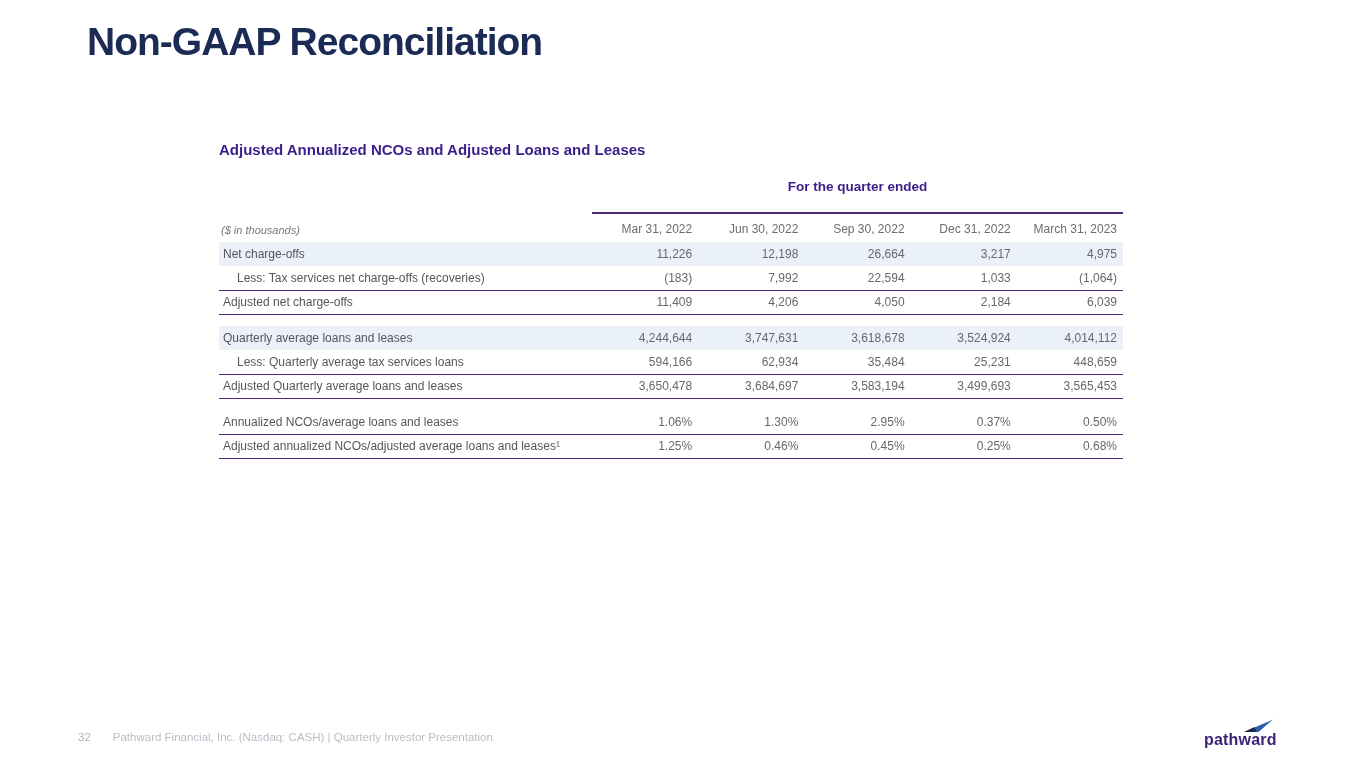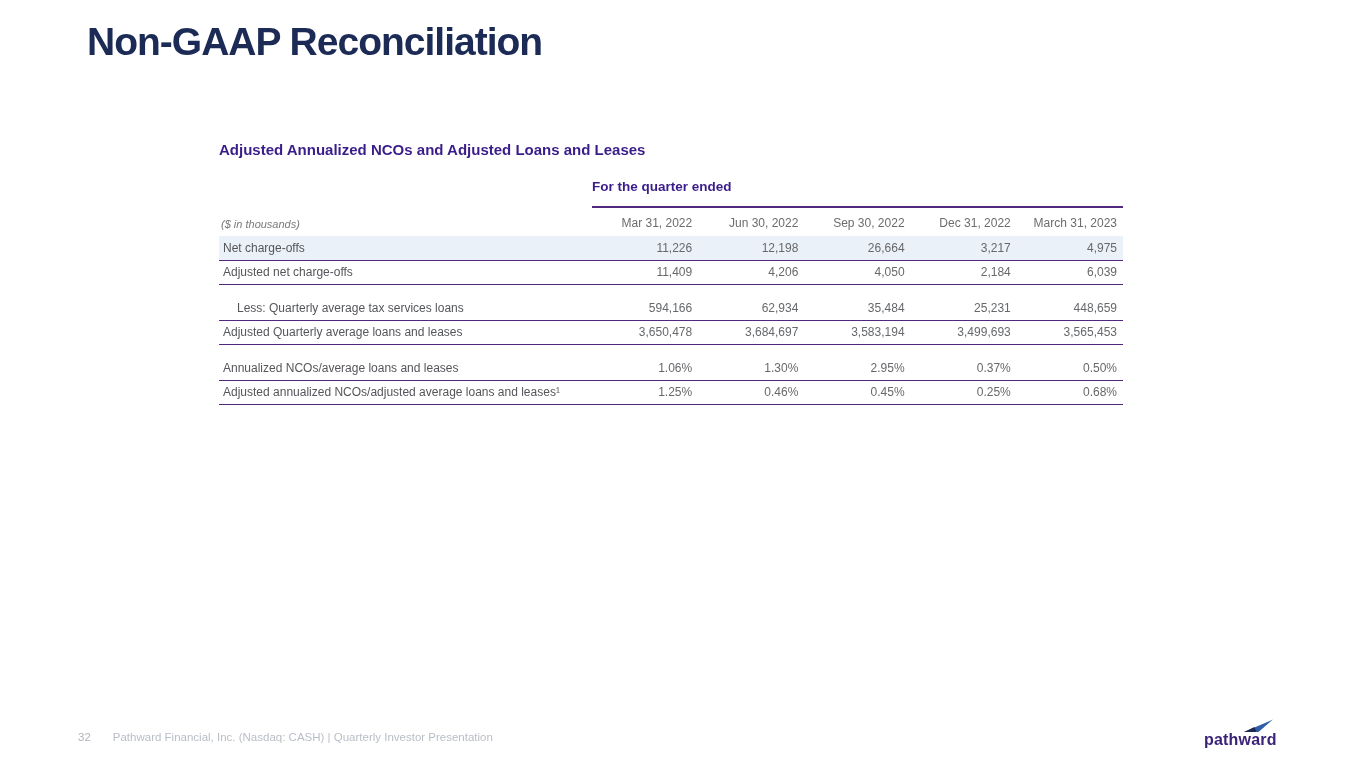--- a/index.html
+++ b/index.html
@@ -25,22 +25,22 @@
   }
 
   table.fin-table {
     width:904px; border-collapse:collapse; table-layout:fixed;
     font-size:12px;
   }
   col.c-label { width:373px; }
   col.c-val { width:106.2px; }
 
   .quarter-head {
-    text-align:left; font-weight:700; font-size:13.5px; color:#3a1d8a;
-    border-bottom:2px solid #50287d; padding-bottom:12px; height:23px;
+    text-align:center; font-weight:700; font-size:13.5px; color:#3a1d8a;
+    border-bottom:2px solid #50287d; padding-bottom:18px; height:23px;
     vertical-align:bottom;
   }
   .corner-cell { border:none; }
 
   .units {
     font-style:italic; font-size:11px; color:#77797c;
     vertical-align:bottom; padding:8px 0 6px 2px; font-weight:400;
   }
   .date-cell {
     text-align:right; font-weight:400; color:#6a6c6e; font-size:12px;
@@ -109,31 +109,47 @@
       </thead>
       <tbody>
           <tr class="row-shaded">
             <td class="label-cell">Net charge-offs</td>
             <td class="value-cell">11,226</td>
             <td class="value-cell">12,198</td>
             <td class="value-cell">26,664</td>
             <td class="value-cell">3,217</td>
             <td class="value-cell">4,975</td>
           </tr>
+          <tr class="row-indent">
+            <td class="label-cell">Less: Tax services net charge-offs (recoveries)</td>
+            <td class="value-cell">(183)</td>
+            <td class="value-cell">7,992</td>
+            <td class="value-cell">22,594</td>
+            <td class="value-cell">1,033</td>
+            <td class="value-cell">(1,064)</td>
+          </tr>
           <tr class="row-total">
             <td class="label-cell">Adjusted net charge-offs</td>
             <td class="value-cell">11,409</td>
             <td class="value-cell">4,206</td>
             <td class="value-cell">4,050</td>
             <td class="value-cell">2,184</td>
             <td class="value-cell">6,039</td>
           </tr>
           <tr class="spacer">
             <td colspan="6"></td>
           </tr>
+          <tr class="row-shaded">
+            <td class="label-cell">Quarterly average loans and leases</td>
+            <td class="value-cell">4,244,644</td>
+            <td class="value-cell">3,747,631</td>
+            <td class="value-cell">3,618,678</td>
+            <td class="value-cell">3,524,924</td>
+            <td class="value-cell">4,014,112</td>
+          </tr>
           <tr class="row-indent">
             <td class="label-cell">Less: Quarterly average tax services loans</td>
             <td class="value-cell">594,166</td>
             <td class="value-cell">62,934</td>
             <td class="value-cell">35,484</td>
             <td class="value-cell">25,231</td>
             <td class="value-cell">448,659</td>
           </tr>
           <tr class="row-total">
             <td class="label-cell">Adjusted Quarterly average loans and leases</td>

